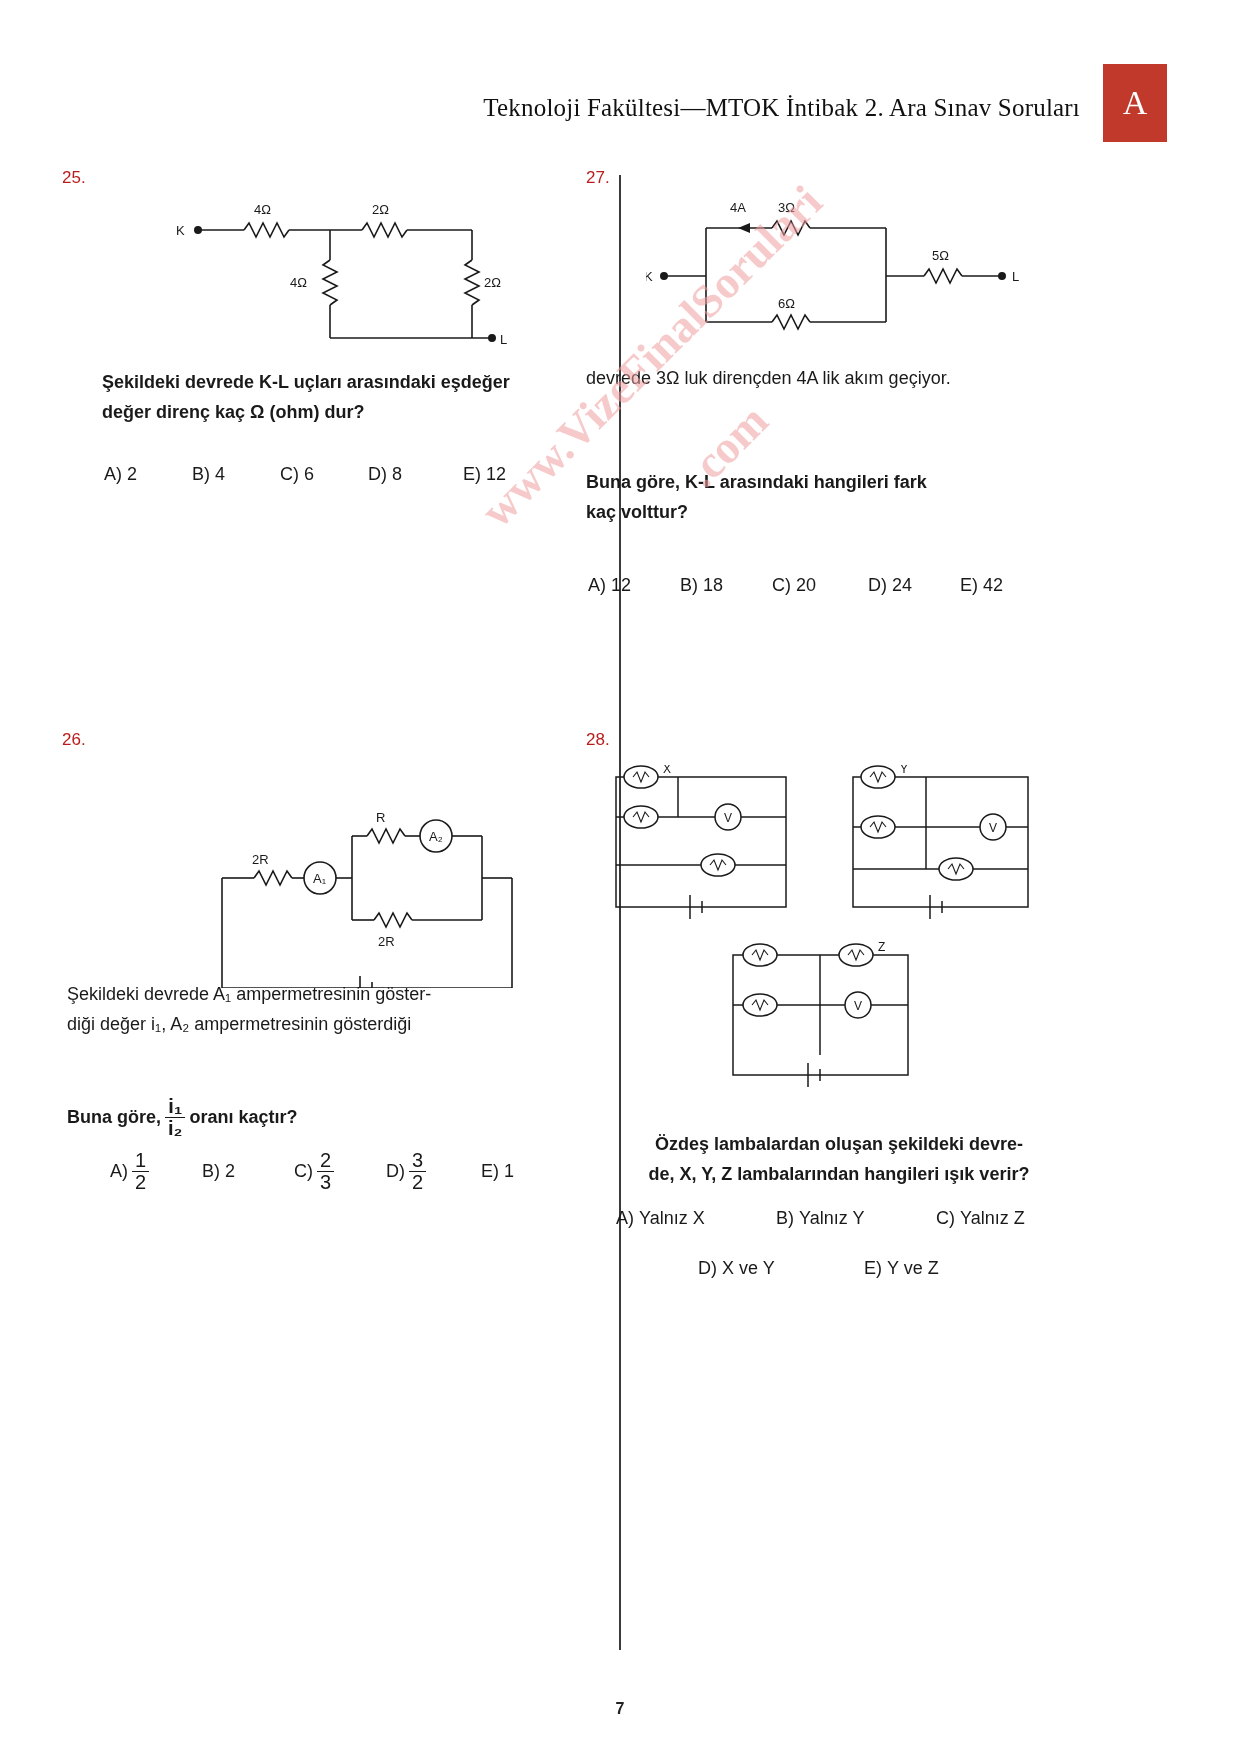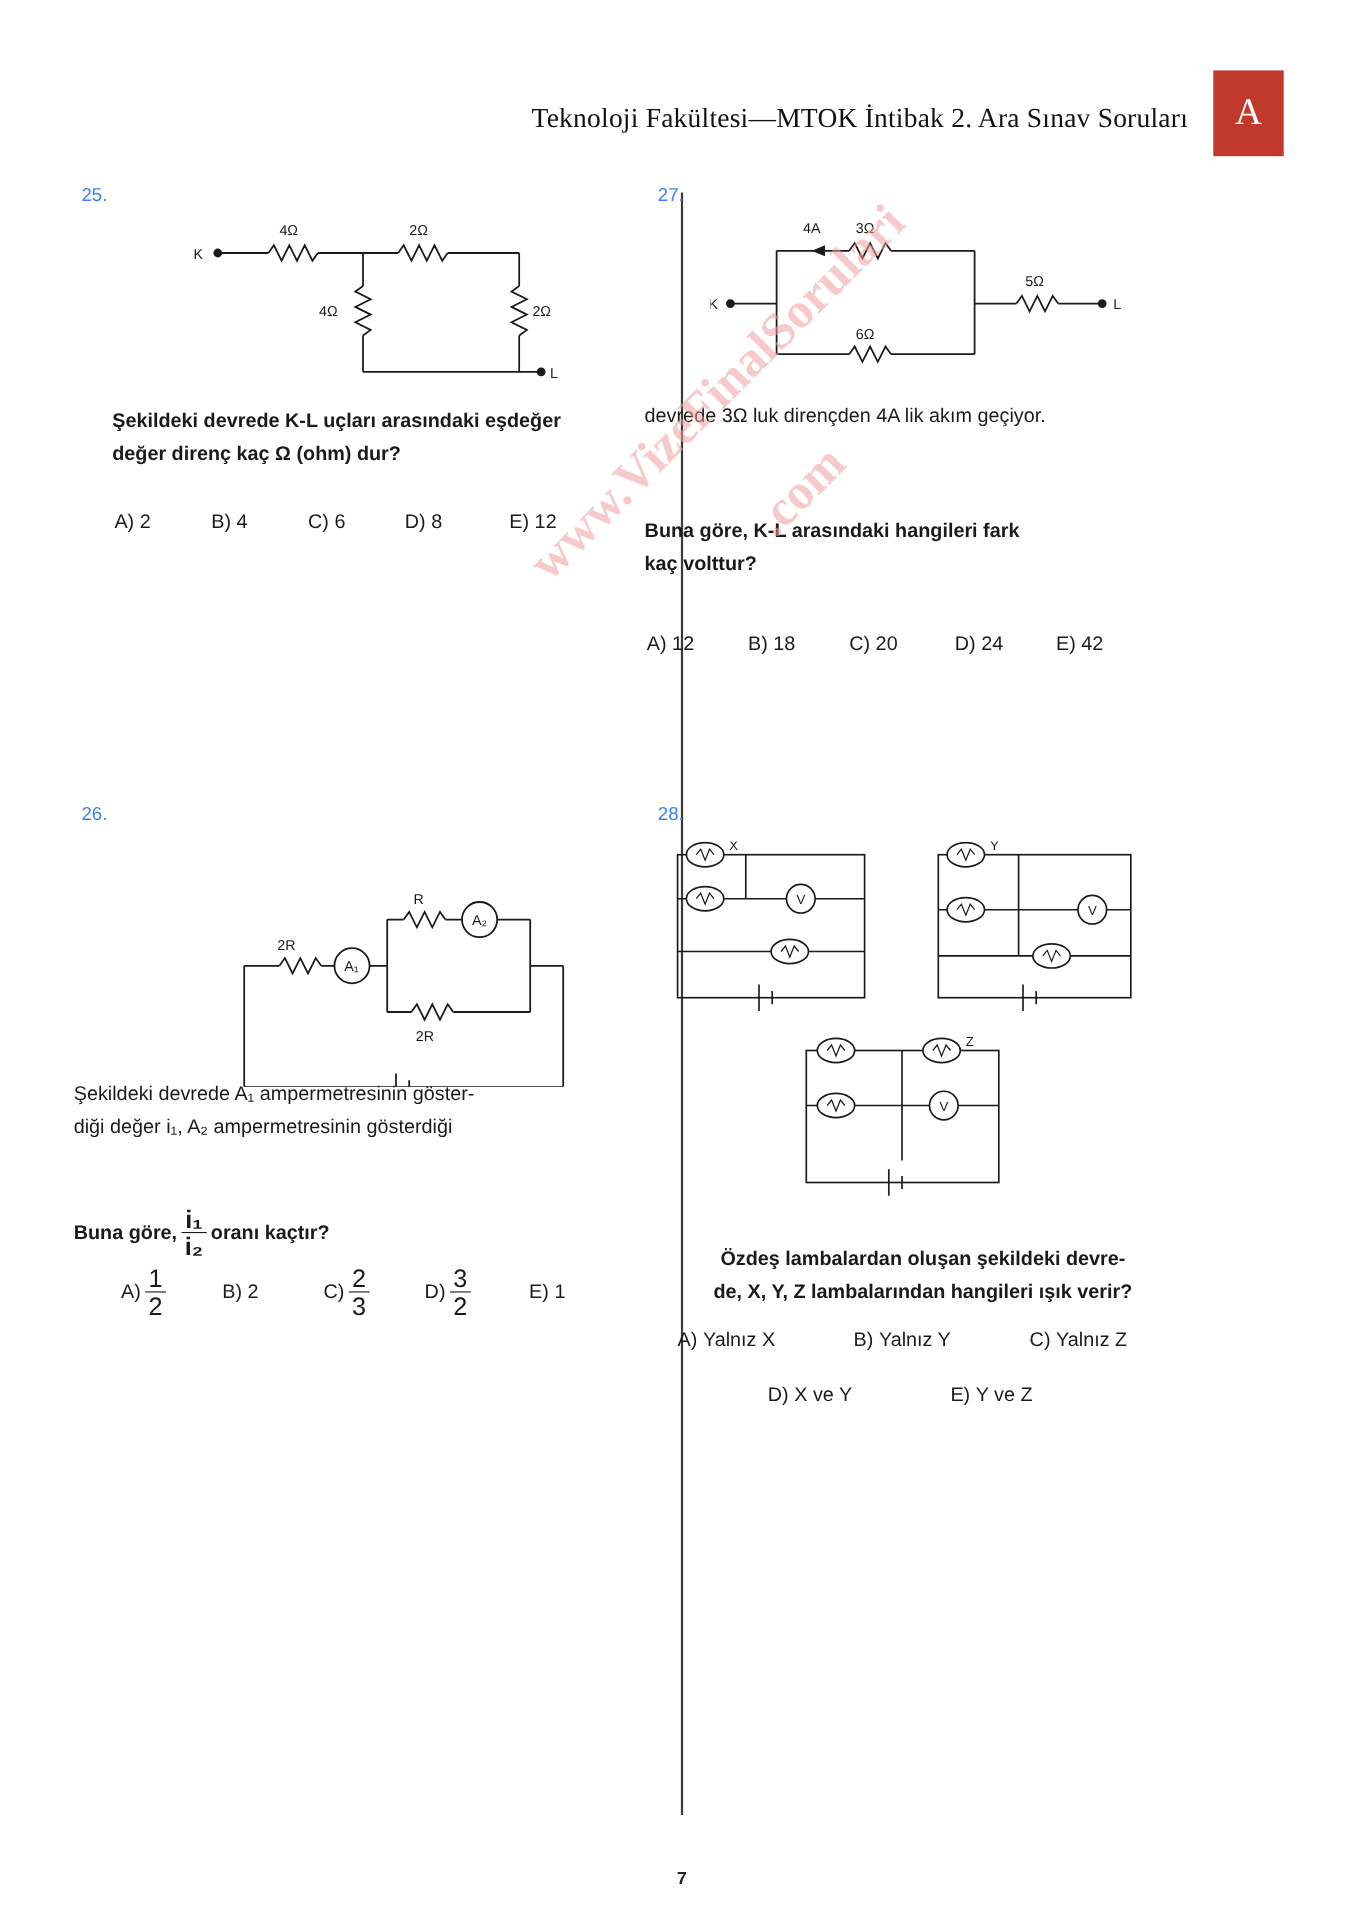--- a/index.html
+++ b/index.html
@@ -72,22 +72,21 @@
     font-weight: bold;
     color: #222;
   }
   
   .q {
     position: absolute;
   }
   .q-num {
     position: absolute;
     font-size: 17px;
-    color: #3b82f6;
-    margin-left: 12px;
+    color: #b91c1c;
   }
   .q-text {
     font-size: 18px;
     line-height: 1.65;
     color: #1a1a1a;
   }
   .q-text.bold {
     font-weight: bold;
   }
   .opts {
@@ -101,21 +100,21 @@
     align-items: center;
     white-space: nowrap;
   }
   .frac {
     display: inline-flex;
     flex-direction: column;
     align-items: center;
     vertical-align: middle;
     margin: 0 4px;
     line-height: 1.05;
-    font-size: 23px;
+    font-size: 20px;
   }
   .frac .num {
     padding: 0 3px;
   }
   .frac .den {
     border-top: 1.5px solid #1a1a1a;
     padding: 0 3px;
   }
   
   .fig {

